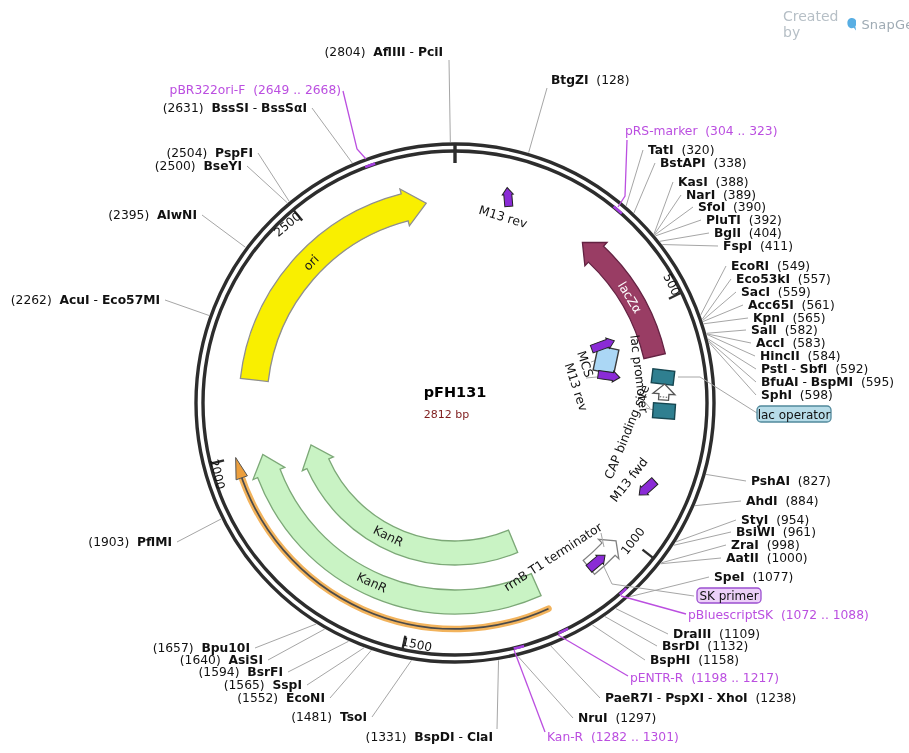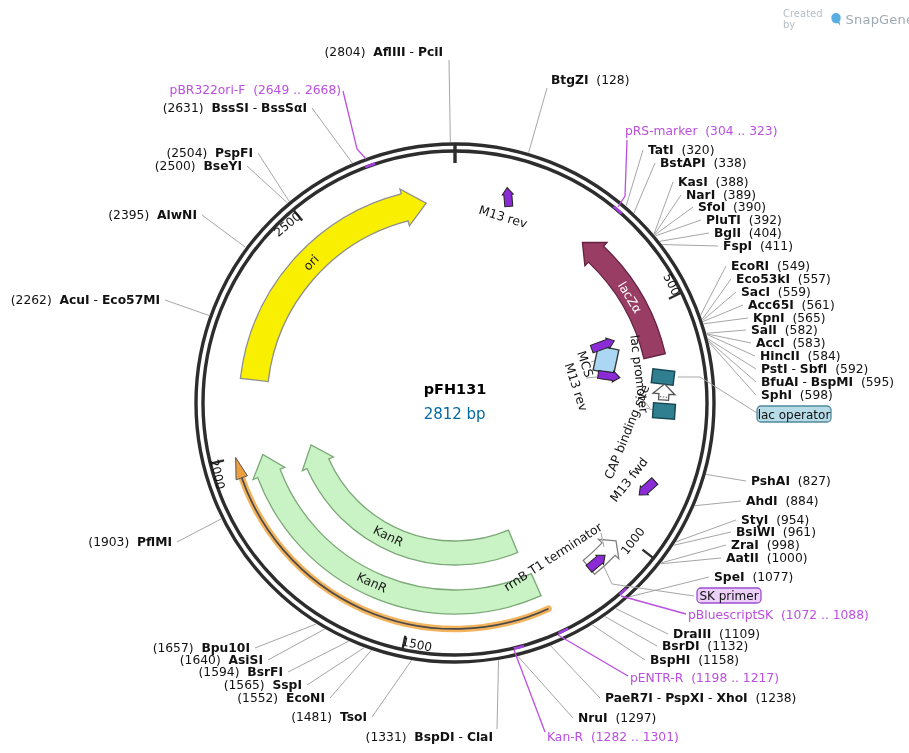--- a/index.html
+++ b/index.html
@@ -2,23 +2,23 @@
 <html><head>
 <meta charset="utf-8">
 <style>
   html,body{margin:0;padding:0;background:#fff;}
   .stage{position:relative;width:909px;height:753px;background:#ffffff;overflow:hidden;
          font-family:"DejaVu Sans","Liberation Sans",sans-serif;}
   svg text{font-family:"DejaVu Sans","Liberation Sans",sans-serif;}
   .title-block{position:absolute;left:455px;top:404px;transform:translate(-50%,-54%);
                text-align:left;pointer-events:none;}
   .title-block .pname{font-size:14.5px;font-weight:bold;color:#000;}
-  .title-block .psize{font-size:15px;color:#0369a1;margin-top:8px;}
+  .title-block .psize{font-size:11px;color:#7f1d1d;margin-top:8px;}
   .watermark{position:absolute;left:783px;top:8px;display:flex;align-items:center;gap:5px;}
-  .watermark .created{font-size:10px;color:#b6bfc6;}
+  .watermark .created{font-size:14px;color:#b6bfc6;}
   .watermark .brand{font-size:13px;color:#9fabb4;font-weight:500;letter-spacing:.2px;}
 </style>
 </head>
 <body>
 
 <div class="stage">
   <svg id="map" width="909" height="753" viewBox="0 0 909 753">
       <circle cx="455" cy="403" r="259" fill="none" stroke="#2d2d2d" stroke-width="3.4"></circle>
       <circle cx="455" cy="403" r="252" fill="none" stroke="#2d2d2d" stroke-width="3.4"></circle>
       <line x1="455" y1="145" x2="455" y2="163" stroke="#2d2d2d" stroke-width="3.4"></line>

